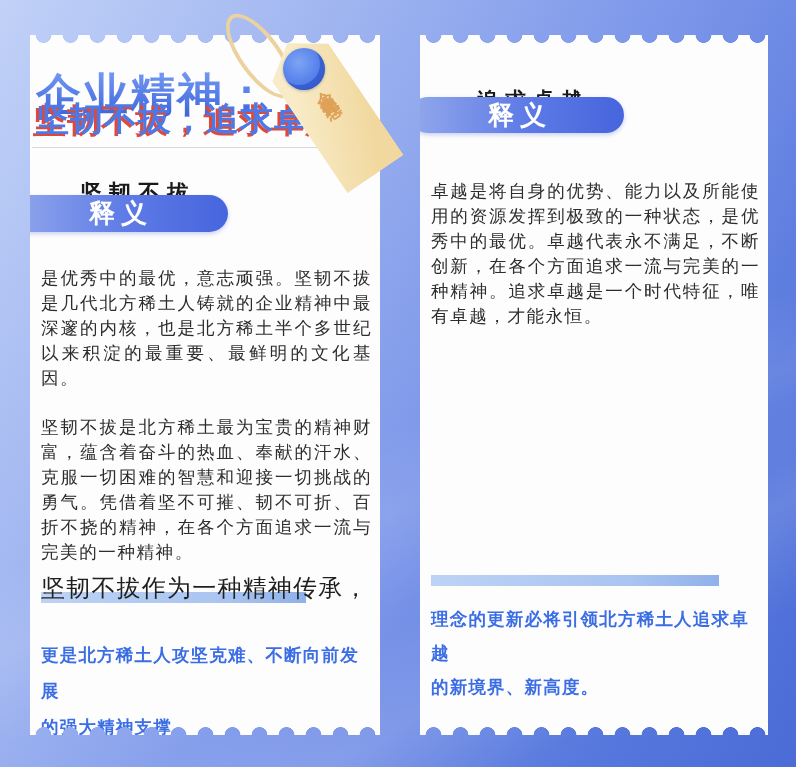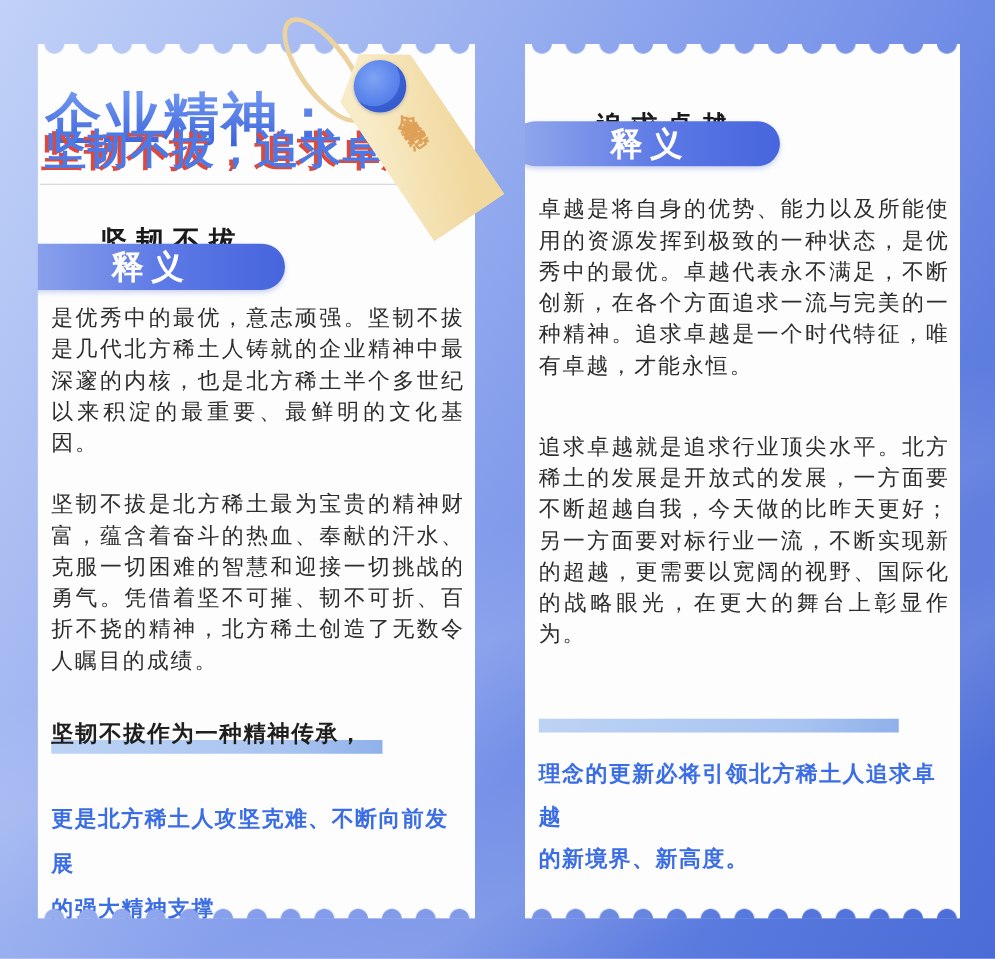--- a/index.html
+++ b/index.html
@@ -49,31 +49,31 @@
 
   .badge{
     position:absolute;height:37px;border-radius:20px;color:#fff;font-weight:bold;font-size:26px;
     letter-spacing:6px;text-indent:6px;display:flex;align-items:center;justify-content:center;
     background:linear-gradient(90deg,#93a9ec 0%,#5d7ae6 55%,#4765dd 100%);
     box-shadow:0 2px 4px rgba(50,80,190,.25);
   }
   #left-panel .badge{left:-22px;top:160px;width:220px;}
   #right-panel .badge{left:-10px;top:62px;width:214px;height:36px;}
 
-  .body-text{position:absolute;left:11px;right:8px;color:#2d2d2d;font-size:17.5px;line-height:25px;letter-spacing:1.6px;text-align:justify;}
+  .body-text{position:absolute;left:11px;right:8px;color:#2d2d2d;font-size:17.5px;line-height:25px;letter-spacing:1.6px;text-align:justify;margin-top:24px;}
   .body-text p{margin:0;}
   #left-panel .body-text{top:207px;}
   #left-panel .body-text p + p{margin-top:24px;}
   #right-panel .body-text{top:120px;}
   #right-panel .body-text p + p{margin-top:40px;}
 
   .bottom{position:absolute;left:11px;right:4px;}
   #left-panel .bottom{top:540px;}
   #right-panel .bottom{top:548px;}
-  .em-black{position:relative;z-index:1;font-weight:bold;color:#1f1f1f;font-size:18px;line-height:25px;letter-spacing:1.2px;white-space:pre-line;}
+  .em-black{position:relative;z-index:1;font-weight:normal;color:#1f1f1f;font-size:24px;line-height:25px;letter-spacing:1.2px;white-space:pre-line;}
   .hl-bar{position:relative;z-index:0;height:11px;margin-top:-8px;background:linear-gradient(90deg,#bdd3f5 0%,#a9c4f0 70%,#8fb1ea 100%);}
   #left-panel .hl-bar{width:265px;}
   #right-panel .hl-bar{width:288px;}
   .em-blue{color:#3b6de4;font-size:17.5px;letter-spacing:1.2px;white-space:pre-line;font-weight:bold;}
   #left-panel .em-blue{margin-top:34px;line-height:36px;}
   #right-panel .em-blue{margin-top:16px;line-height:34px;}
 
   
   .tag{position:absolute;left:215px;top:8px;width:180px;height:205px;z-index:3;pointer-events:none;}
   .tag-loop{position:absolute;left:24px;top:-2px;width:34px;height:92px;border:4px solid #ecd29e;border-radius:50%;transform:rotate(-36deg);}
@@ -98,36 +98,35 @@
 <body>
 
 <section class="panel" id="left-panel">
   <h1 class="main-title">企业精神：</h1>
   <div class="subtitle">坚韧不拔，追求卓越。</div>
   <div class="divider"></div>
   <h2 class="section-heading">坚韧不拔</h2>
   <div class="badge">释义</div>
   <div class="body-text">
     <p>是优秀中的最优，意志顽强。坚韧不拔是几代北方稀土人铸就的企业精神中最深邃的内核，也是北方稀土半个多世纪以来积淀的最重要、最鲜明的文化基因。</p>
-    <p>坚韧不拔是北方稀土最为宝贵的精神财富，蕴含着奋斗的热血、奉献的汗水、克服一切困难的智慧和迎接一切挑战的勇气。凭借着坚不可摧、韧不可折、百折不挠的精神，北方稀土创造了无数令人瞩目的成绩。</p>
+    <p>坚韧不拔是北方稀土最为宝贵的精神财富，蕴含着奋斗的热血、奉献的汗水、克服一切困难的智慧和迎接一切挑战的勇气。凭借着坚不可摧、韧不可折、百折不挠的精神，在各个方面追求一流与完美的一种精神。</p>
   </div>
   <div class="bottom">
     <div class="em-black">坚韧不拔作为一种精神传承，</div>
     <div class="hl-bar"></div>
     <div class="em-blue">更是北方稀土人攻坚克难、不断向前发展
 的强大精神支撑。</div>
   </div>
 </section>
 
 <section class="panel" id="right-panel">
   <h2 class="section-heading">追求卓越</h2>
   <div class="badge">释义</div>
   <div class="body-text">
     <p>卓越是将自身的优势、能力以及所能使用的资源发挥到极致的一种状态，是优秀中的最优。卓越代表永不满足，不断创新，在各个方面追求一流与完美的一种精神。追求卓越是一个时代特征，唯有卓越，才能永恒。</p>
-    <p>追求卓越就是追求行业顶尖水平。北方稀土的发展是开放式的发展，一方面要不断超越自我，今天做的比昨天更好；另一方面要对标行业一流，不断实现新的超越，更需要以宽阔的视野、国际化的战略眼光，在更大的舞台上彰显作为。</p>
   </div>
   <div class="bottom">
     <div class="hl-bar"></div>
     <div class="em-blue">理念的更新必将引领北方稀土人追求卓越
 的新境界、新高度。</div>
   </div>
 </section>
 
 <div class="tag">
   <div class="tag-loop"></div>

